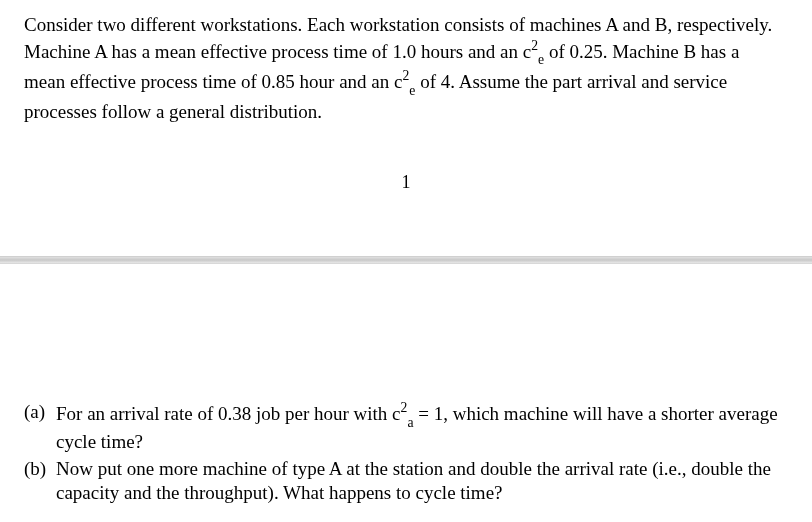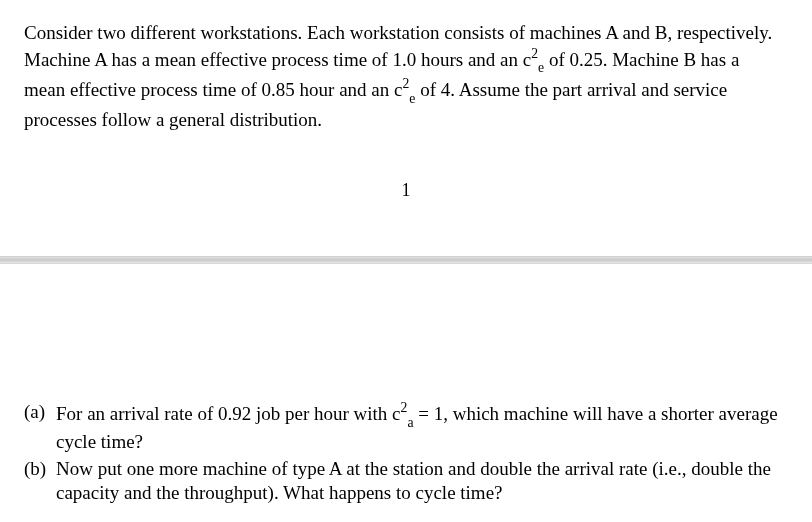--- a/index.html
+++ b/index.html
@@ -10,21 +10,21 @@
     body {
       width: 812px;
       height: 522px;
       background: #ffffff;
       font-family: 'Times New Roman', Times, serif;
       font-size: 19px;
       color: #000000;
       position: relative;
     }
     .upper-text {
-      padding: 20px 28px 0 24px;
+      padding: 12px 28px 0 24px;
       line-height: 1.35;
     }
     .page-number {
       text-align: center;
       margin-top: 48px;
       font-size: 18px;
     }
     .divider {
       position: absolute;
       top: 256px;
@@ -73,20 +73,20 @@
 </div>
 
 <div class="page-number">1</div>
 
 <div class="divider"></div>
 
 <div class="lower-section">
   <div class="question-item">
     <div class="question-label">(a)</div>
     <div class="question-text">
-      <span>For an arrival rate of 0.92 job per hour with c</span><span class="superscript">2</span><span class="subscript">a</span><span> = 1, which machine will have a shorter average cycle time?</span>
+      <span>For an arrival rate of 0.38 job per hour with c</span><span class="superscript">2</span><span class="subscript">a</span><span> = 1, which machine will have a shorter average cycle time?</span>
     </div>
   </div>
   <div class="question-item">
     <div class="question-label">(b)</div>
     <div class="question-text">Now put one more machine of type A at the station and double the arrival rate (i.e., double the capacity and the throughput). What happens to cycle time?</div>
   </div>
 </div>
 
 </body></html>

